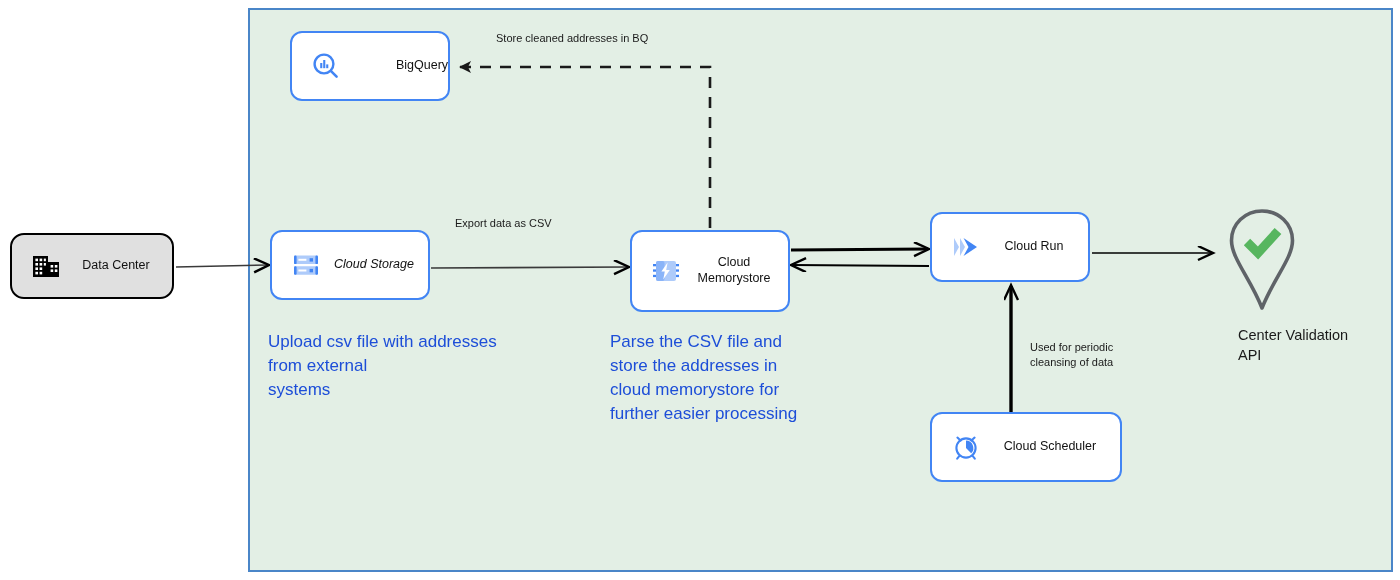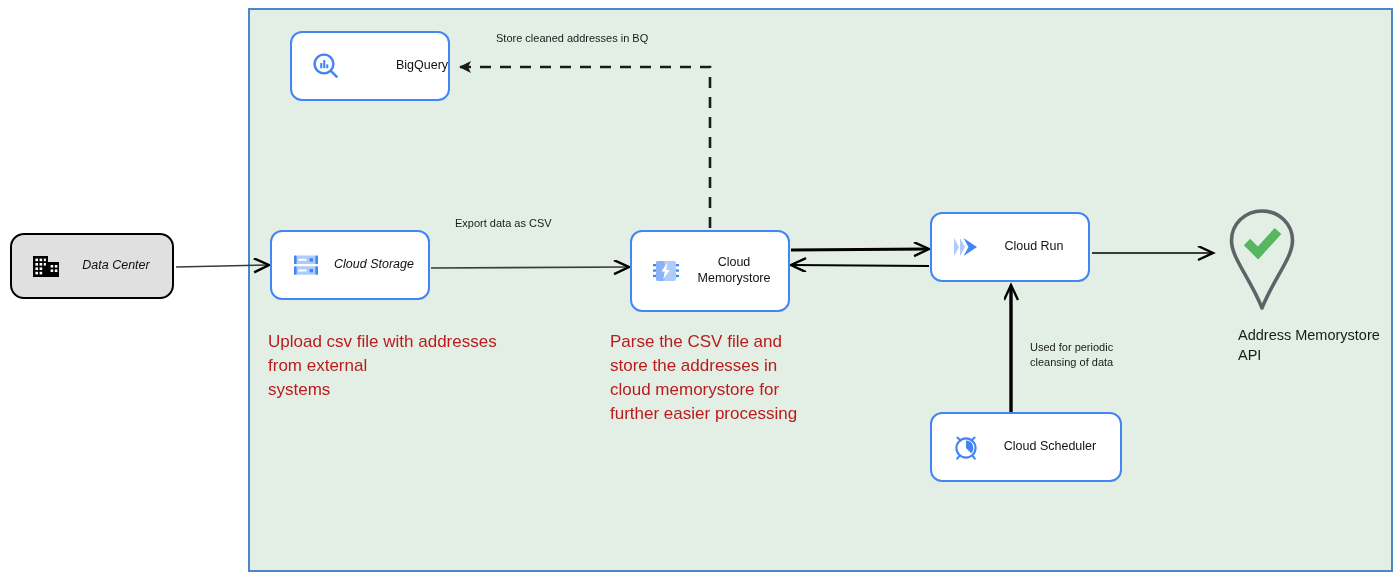--- a/index.html
+++ b/index.html
@@ -62,33 +62,32 @@
     flex: 1 1 auto;
     text-align: center;
     font-size: 12.5px;
     color: #111111;
     line-height: 1.25;
     padding: 0 8px 0 2px;
     white-space: pre-line;
   }
   .node.onprem .node-label {
     font-size: 12.5px;
-    font-style: italic;
   }
   .edge-label {
     position: absolute;
     font-size: 11px;
     color: #1a1a1a;
     white-space: pre-line;
     line-height: 1.32;
   }
   .note {
     position: absolute;
     font-size: 17px;
-    color: #b91c1c;
+    color: #1d4ed8;
     white-space: pre-line;
     line-height: 1.42;
   }
   .pin-label {
     position: absolute;
     font-size: 14.5px;
     color: #1a1a1a;
     white-space: pre-line;
     line-height: 1.4;
   }
@@ -244,21 +243,21 @@
     </span>
     <span class="node-label">Cloud Scheduler</span>
   </div>
 
   <div class="pin-wrap" style="left:1218px; top:205px; width:88px; height:110px;">
     <svg width="88" height="110" viewBox="0 0 88 110">
       <path d="M44,6 C27,6 13.5,19 13.5,35.5 C13.5,53 32,73 44,103 C56,73 74.5,53 74.5,35.5 C74.5,19 61,6 44,6 Z" fill="none" stroke="#5f6368" stroke-width="3.6" stroke-linejoin="round"></path>
       <path d="M29,37 L40,48 L60,26" fill="none" stroke="#57b65f" stroke-width="9" stroke-linecap="butt" stroke-linejoin="miter"></path>
     </svg>
   </div>
-  <div class="pin-label" style="left:1238px; top:325px; width:160px;">Address Memorystore
+  <div class="pin-label" style="left:1238px; top:325px; width:160px;">Center Validation
 API</div>
 
   <div class="edge-label" style="left:496px; top:31px;">Store cleaned addresses in BQ</div>
 
   <div class="edge-label" style="left:455px; top:216px;">Export data as CSV</div>
 
   <div class="edge-label" style="left:1030px; top:340px;">Used for periodic
 cleansing of data</div>
 
   <div class="note" style="left:268px; top:330px; width:300px;">Upload csv file with addresses

